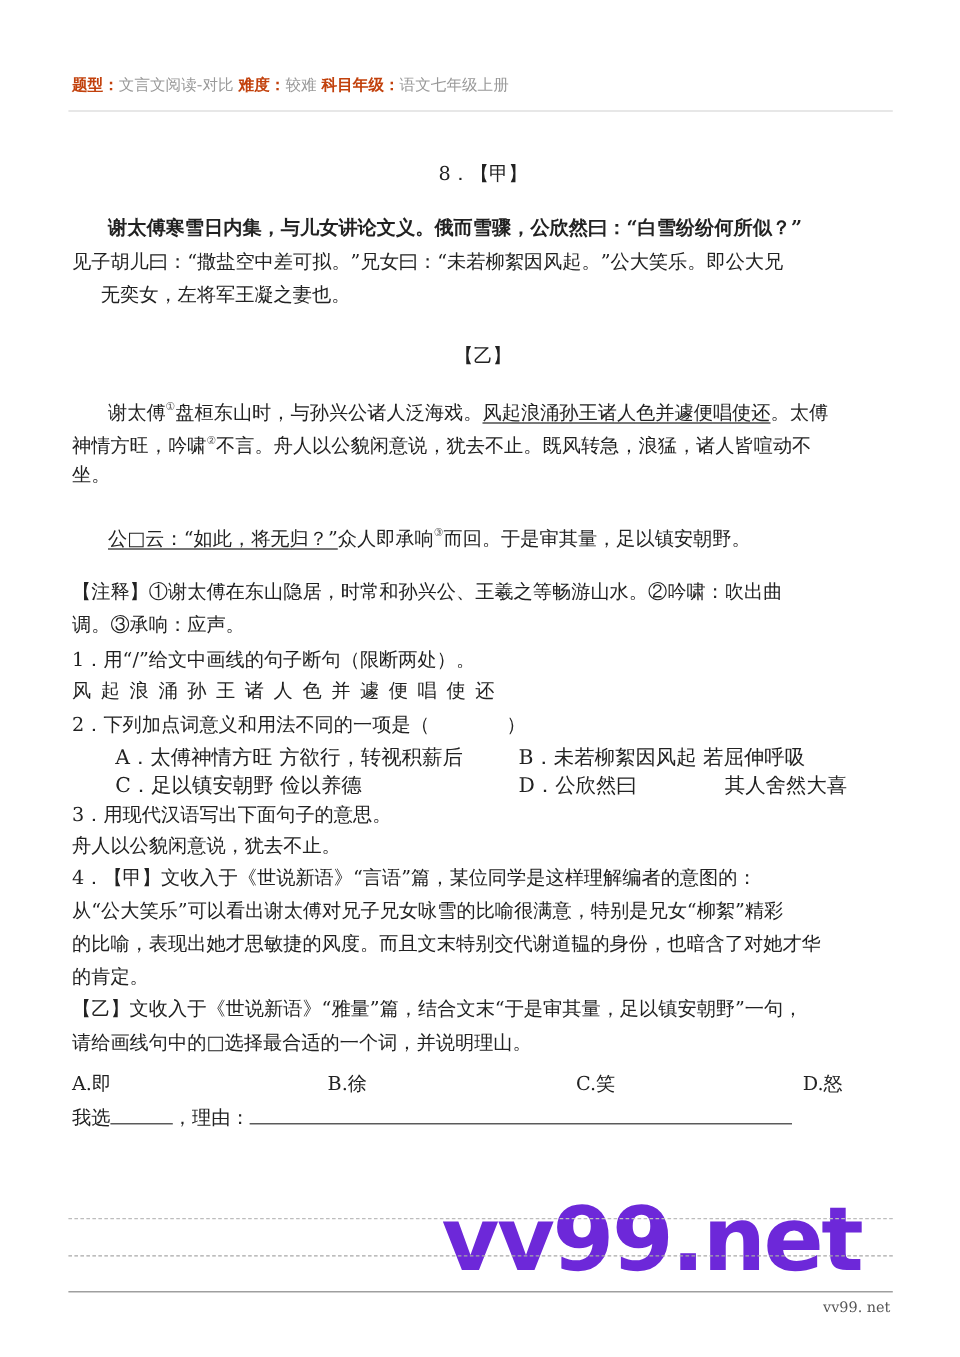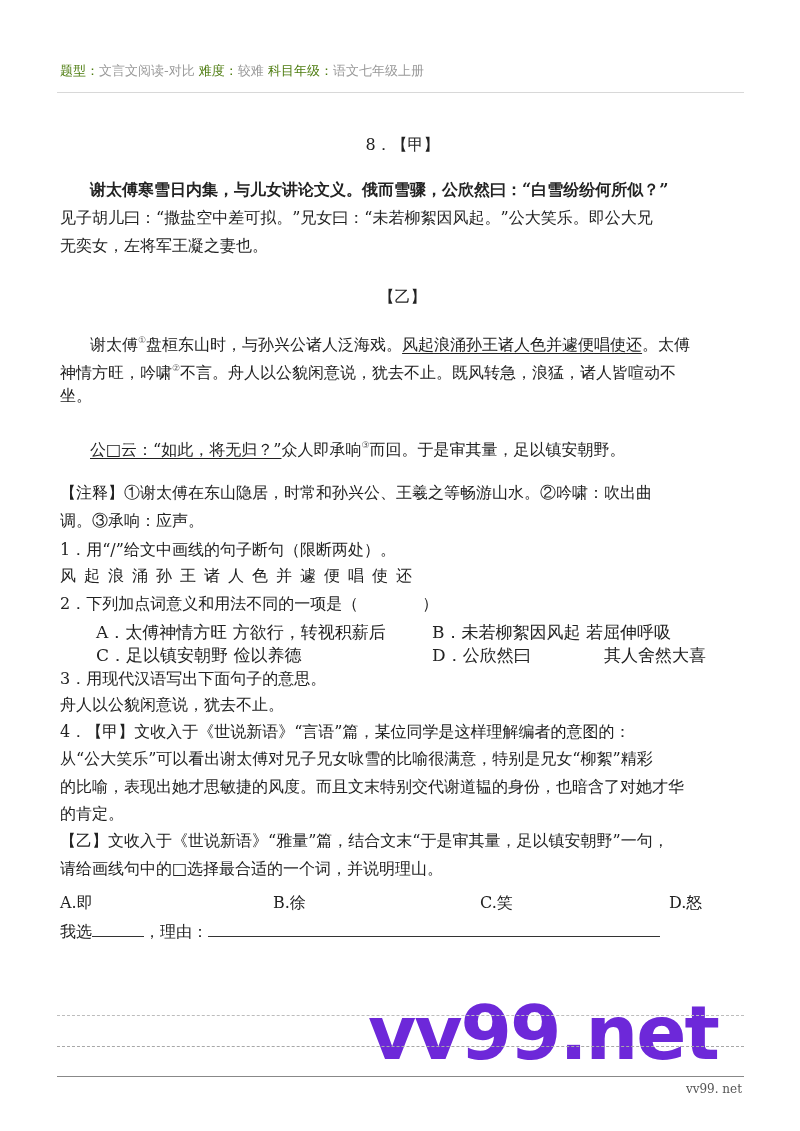--- a/index.html
+++ b/index.html
@@ -5,21 +5,21 @@
   html, body { margin: 0; padding: 0; background: #ffffff; }
   body {
     width: 800px; height: 1131px; position: relative; overflow: hidden;
     font-family: "DejaVu Serif", "Liberation Serif", serif;
     color: #222;
   }
   .header {
     position: absolute; left: 60px; top: 62px; font-size: 13px; color: #999;
     font-family: "DejaVu Sans", "Liberation Sans", sans-serif;
   }
-  .header b { color: #4d7c0f; font-weight: normal; }
+  .header b { color: #c2410c; font-weight: bold; }
   .header-rule {
     position: absolute; left: 57px; right: 56px; top: 92px; height: 0;
     border-top: 1px solid #d8d8d8;
   }
   .content { position: absolute; left: 60px; width: 685px; top: 0; }
   .line { position: absolute; left: 0; white-space: nowrap; font-size: 16px; line-height: 20px; }
   .center { width: 685px; text-align: center; }
   .u { text-decoration: underline; text-underline-offset: 3px; }
   sup { font-size: 9px; vertical-align: 7px; color: #555; }
   .small { font-size: 17px; margin-left: 36px; }
@@ -52,21 +52,21 @@
 </div>
 <div class="header-rule"></div>
 
 <div class="watermark">vv99.net</div>
 
 <div class="content">
   <div class="line center" style="top:135px;">8．【甲】</div>
 
   <div class="line" style="top:180px; left:30px;font-weight:bold;">谢太傅寒雪日内集，与儿女讲论文义。俄而雪骤，公欣然曰：“白雪纷纷何所似？”</div>
   <div class="line" style="top:208px;">见子胡儿曰：“撒盐空中差可拟。”兄女曰：“未若柳絮因风起。”公大笑乐。即公大兄</div>
-  <div class="line" style="top:236px;">无奕女，左将军王凝之妻也。</div>
+  <div class="line" style="top:236px;margin-left:24px;">无奕女，左将军王凝之妻也。</div>
 
   <div class="line center" style="top:287px;">【乙】</div>
 
   <div class="line" style="top:330px; left:30px;">
     <span>谢太傅</span><sup>①</sup><span>盘桓东山时，与孙兴公诸人泛海戏。</span><span class="u">风起浪涌孙王诸人色并遽便唱使还</span><span>。太傅</span>
   </div>
   <div class="line" style="top:358px;">
     <span>神情方旺，吟啸</span><sup>②</sup><span>不言。舟人以公貌闲意说，犹去不止。既风转急，浪猛，诸人皆喧动不</span>
   </div>
   <div class="line" style="top:386px;">坐。</div>

